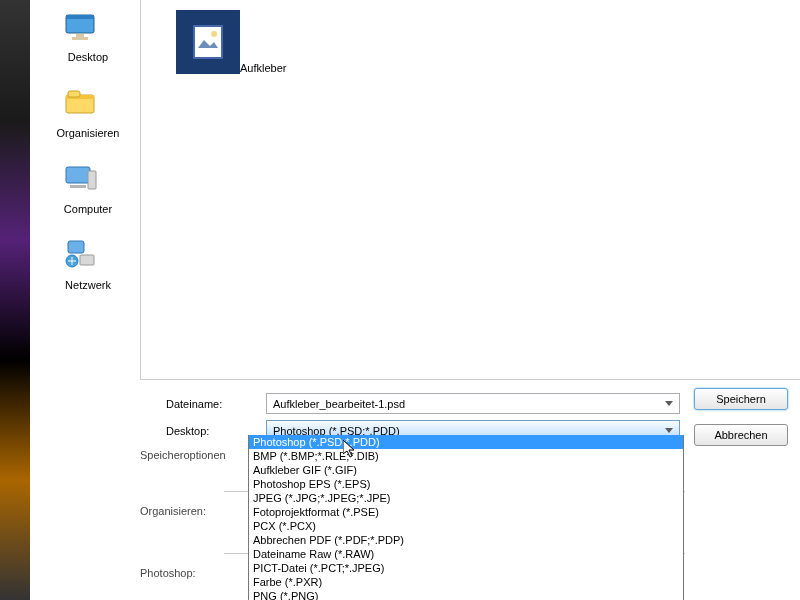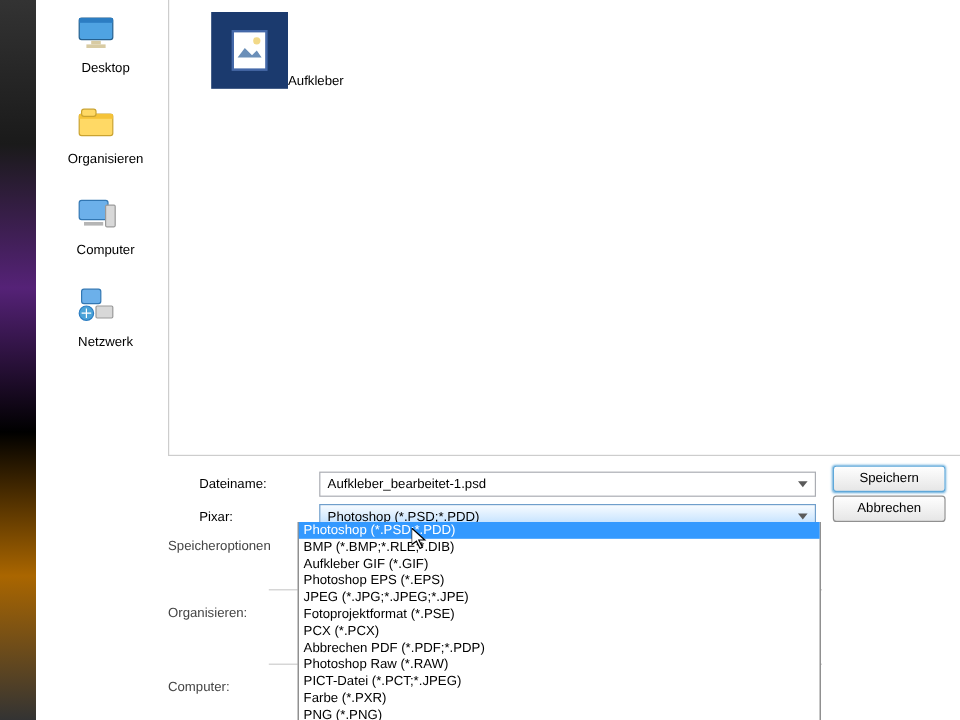--- a/index.html
+++ b/index.html
@@ -14,21 +14,21 @@
     .file-item { display: inline-flex; flex-direction: row; align-items: flex-end; margin: 10px 0 0 35px; cursor: pointer; }
     .file-thumb { width: 64px; height: 64px; background: #1b3a6e; display: flex; align-items: center; justify-content: center; }
     .file-label { font-size: 11px; color: #000; margin-top: 8px; }
     .form-area { position: absolute; left: 0; top: 385px; right: 0; padding: 8px 12px 0 110px; margin-left: 26px; }
     .form-row { display: flex; align-items: center; margin-bottom: 6px; }
     .form-label { width: 100px; font-size: 11px; color: #000; }
     .combo { position: relative; flex: 1; height: 21px; border: 1px solid #abadb3; background: #fff; display: flex; align-items: center; padding: 0 20px 0 6px; font-size: 11px; cursor: pointer; }
     .combo.gradient { background: linear-gradient(180deg, #f7fbff 0%, #d8ecff 50%, #b7dbff 100%); border-color: #6f9ecb; }
     .combo-arrow { position: absolute; right: 2px; top: 2px; width: 16px; height: 15px; display: flex; align-items: center; justify-content: center; }
     .combo-arrow::before { content: ""; border-left: 4px solid transparent; border-right: 4px solid transparent; border-top: 5px solid #5a5a5a; }
-    .buttons { position: absolute; right: 12px; top: 388px; width: 94px; display: flex; flex-direction: column; gap: 3px; }
+    .buttons { position: absolute; right: 12px; top: 388px; width: 94px; display: flex; flex-direction: column; gap: 14px; }
     .btn { height: 22px; border: 1px solid #909090; border-radius: 3px; background: linear-gradient(180deg, #fefefe, #e6e6e6); font-size: 11px; cursor: pointer; }
     .btn.primary { border-color: #5fa8d9; box-shadow: 0 0 2px #5fa8d9; }
     .dropdown-list { position: absolute; left: 218px; top: 435px; width: 436px; background: #fff; border: 1px solid #767676; border-top: none; z-index: 100; font-size: 11px; }
     .dropdown-item { padding: 0 4px; height: 14px; line-height: 14px; cursor: pointer; white-space: nowrap; }
     .dropdown-item.highlight { background: #3399ff; color: #fff; }
     .below-area { position: absolute; left: 0; top: 445px; right: 115px; padding-left: 110px; }
     .section-label { font-size: 11px; color: #444; margin: 4px 0; }
     .section-row { display: flex; align-items: center; margin: 4px 0; }
     .section-row .lbl { width: 80px; font-size: 11px; color: #444; margin-top: 40px; }
     .section-underline { border-bottom: 1px solid #ccc; flex: 1; height: 1px; margin-left: 4px; }
@@ -105,41 +105,41 @@
 
   <div class="form-area">
     <div class="form-row">
       <span class="form-label">Dateiname:</span>
       <div class="combo" style="margin-right: 108px;">
         <span>Aufkleber_bearbeitet-1.psd</span>
         <span class="combo-arrow"></span>
       </div>
     </div>
     <div class="form-row">
-      <span class="form-label">Pixar:</span>
+      <span class="form-label">Desktop:</span>
       <div class="combo gradient" style="margin-right: 108px;">
         <span>Photoshop (*.PSD;*.PDD)</span>
         <span class="combo-arrow"></span>
       </div>
     </div>
   </div>
 
   <div class="buttons">
     <button class="btn primary">Speichern</button>
     <button class="btn">Abbrechen</button>
   </div>
 
   <div class="below-area">
     <div class="section-label">Speicheroptionen</div>
     <div class="section-row">
       <span class="lbl">Organisieren:</span>
       <div class="section-underline"></div>
     </div>
     <div class="section-row" style="margin-top:10px;">
-      <span class="lbl">Computer:</span>
+      <span class="lbl">Photoshop:</span>
       <div class="section-underline"></div>
     </div>
     <div class="section-row" style="margin-top:10px;">
       <span class="lbl">Farbe:</span>
       <div class="section-underline"></div>
     </div>
     <div class="checkbox-row">
       <input type="checkbox" checked="" disabled="" style="">
       <span>Miniatur</span>
     </div>
@@ -149,21 +149,21 @@
 
   <div class="dropdown-list" id="dd-list">
       <div class="dropdown-item highlight">Photoshop (*.PSD;*.PDD)</div>
       <div class="dropdown-item">BMP (*.BMP;*.RLE;*.DIB)</div>
       <div class="dropdown-item">Aufkleber GIF (*.GIF)</div>
       <div class="dropdown-item">Photoshop EPS (*.EPS)</div>
       <div class="dropdown-item">JPEG (*.JPG;*.JPEG;*.JPE)</div>
       <div class="dropdown-item">Fotoprojektformat (*.PSE)</div>
       <div class="dropdown-item">PCX (*.PCX)</div>
       <div class="dropdown-item">Abbrechen PDF (*.PDF;*.PDP)</div>
-      <div class="dropdown-item">Photoshop Raw (*.RAW)</div>
+      <div class="dropdown-item">Dateiname Raw (*.RAW)</div>
       <div class="dropdown-item">PICT-Datei (*.PCT;*.JPEG)</div>
       <div class="dropdown-item">Farbe (*.PXR)</div>
       <div class="dropdown-item">PNG (*.PNG)</div>
     </div>
 
   <svg class="cursor-arrow" width="16" height="20">
     <path d="M0 0 L0 14 L4 11 L7 17 L9 16 L6 10 L11 10 Z" fill="#fff" stroke="#000" stroke-width="1"></path>
   </svg>
 
 </div>

